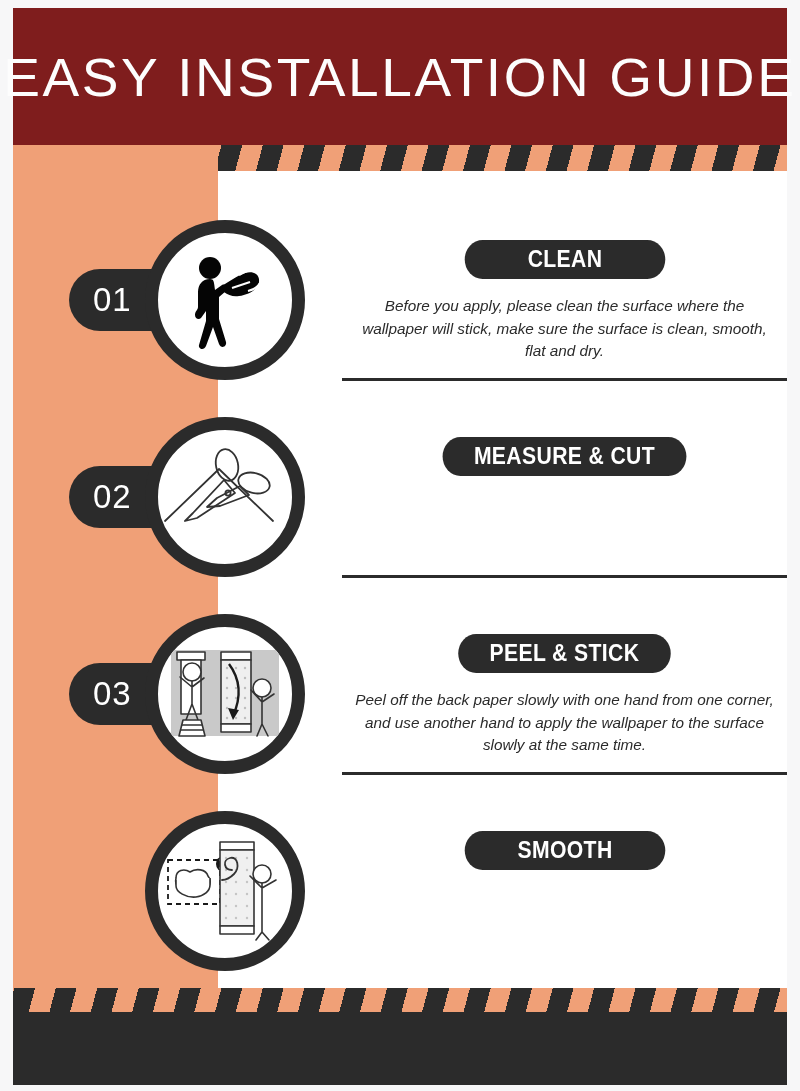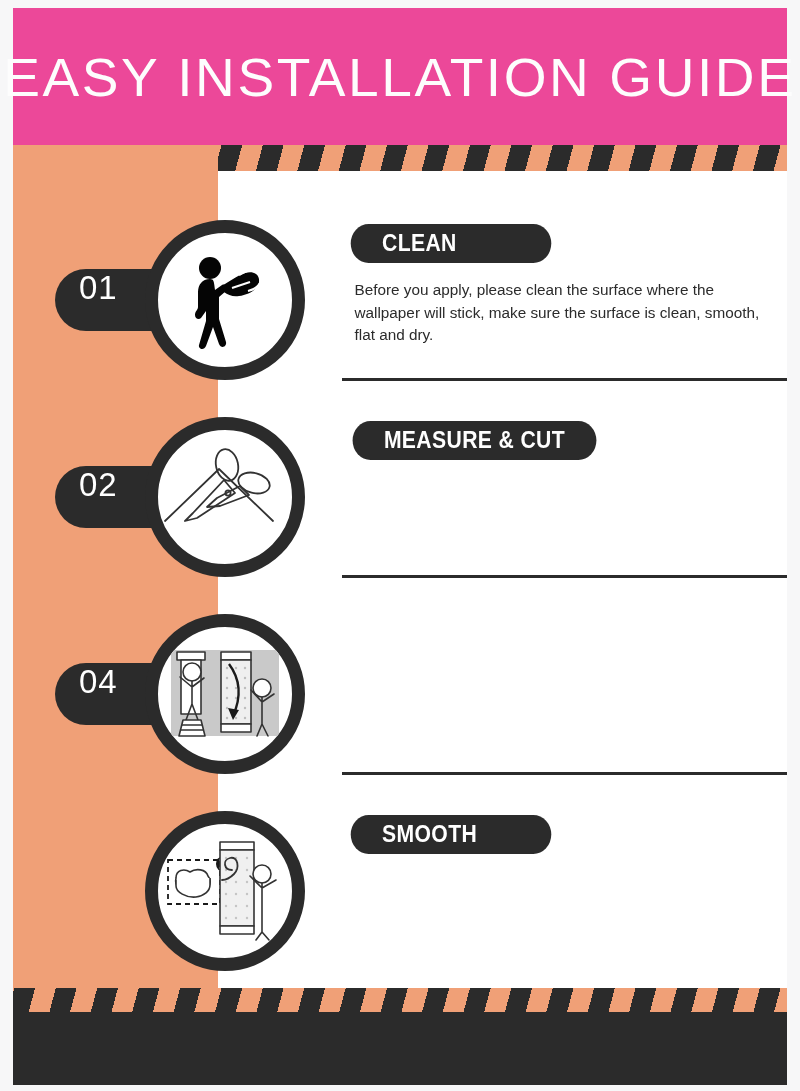--- a/index.html
+++ b/index.html
@@ -31,21 +31,21 @@
     background: #ffffff;
   }
 
   
   .header {
     position: absolute;
     left: 13px;
     top: 8px;
     width: 774px;
     height: 137px;
-    background: #ec4899;
+    background: #7f1d1d;
     display: flex;
     align-items: center;
     justify-content: center;
   }
   .header-title {
     color: #fdfdfd;
     font-size: 54px;
     font-weight: 300;
     letter-spacing: 2.5px;
     line-height: 1;
@@ -119,27 +119,28 @@
     height: 196px;
   }
   .step-1 { top: 24px; }
   .step-2 { top: 221px; }
   .step-3 { top: 418px; }
   .step-4 { top: 615px; }
 
   
   .badge {
     position: absolute;
-    left: 42px;
+    left: 56px;
     top: 74px;
     width: 150px;
     height: 62px;
     background: #2b2b2b;
     border-radius: 31px;
     display: flex;
+    align-items: center;
     z-index: 1;
   }
   .badge-num {
     color: #ffffff;
     font-size: 33px;
     font-weight: 400;
     letter-spacing: 1px;
     padding-left: 24px;
     font-family: "Liberation Sans", sans-serif;
   }
@@ -160,24 +161,24 @@
     display: flex;
     align-items: center;
     justify-content: center;
   }
   .circle svg { display: block; }
 
   
   .content {
     position: absolute;
     left: 329px;
-    top: 0;
+    top: 16px;
     width: 445px;
     height: 196px;
-    text-align: left;
+    text-align: center;
   }
   .title-pill {
     display: inline-block;
     background: #2b2b2b;
     color: #ffffff;
     border-radius: 20px;
     padding: 7px 34px 8px 34px;
     margin-top: 29px;
     font-size: 23px;
     font-weight: 700;
@@ -187,20 +188,21 @@
     transform: scaleX(0.92);
     min-width: 150px;
   }
   .step-desc {
     margin: 16px auto 0 auto;
     width: 420px;
     color: #2b2b2b;
     font-size: 15.3px;
     line-height: 1.48;
     font-family: "Liberation Sans", sans-serif;
+    font-style: italic;
   }
   .divider {
     position: absolute;
     left: 329px;
     width: 445px;
     height: 3px;
     background: #2b2b2b;
   }
   .div-1 { top: 207px; }
   .div-2 { top: 404px; }
@@ -264,21 +266,21 @@
         </svg>
       </div>
       <div class="content">
         <div class="title-pill">MEASURE &amp; CUT</div>
       </div>
     </div>
     <div class="divider div-2"></div>
 
     <div class="step step-3">
       <div class="badge">
-        <span class="badge-num">04</span>
+        <span class="badge-num">03</span>
       </div>
       <div class="circle">
         <svg width="124" height="124" viewBox="0 0 124 124">
 
           <rect x="8" y="18" width="44" height="86" fill="#c9c9c9"></rect>
           <rect x="52" y="18" width="64" height="86" fill="#c9c9c9"></rect>
           <g stroke="#333333" stroke-width="1.6" fill="#ffffff" stroke-linejoin="round">
 
             <rect x="14" y="20" width="28" height="8"></rect>
             <path d="M18 28 L18 82 L38 82 L38 28 Z"></path>
@@ -315,20 +317,24 @@
               <circle cx="82" cy="76" r="1.2"></circle>
             <circle cx="64" cy="86" r="1.2"></circle>
               <circle cx="73" cy="86" r="1.2"></circle>
               <circle cx="82" cy="86" r="1.2"></circle>
           </g>
 
           <path d="M66 32 C78 48 78 66 70 84" fill="none" stroke="#1a1a1a" stroke-width="2.4"></path>
           <path d="M70 88 L65 76 L76 78 Z" fill="#1a1a1a"></path>
         </svg>
       </div>
+      <div class="content">
+        <div class="title-pill">PEEL &amp; STICK</div>
+        <div class="step-desc">Peel off the back paper slowly with one hand from one corner, and use another hand to apply the wallpaper to the surface slowly at the same time.</div>
+      </div>
     </div>
     <div class="divider div-3"></div>
 
     <div class="step step-4">
       <div class="circle">
         <svg width="126" height="126" viewBox="0 0 126 126">
 
           <rect x="6" y="32" width="52" height="44" fill="none" stroke="#1a1a1a" stroke-width="1.8" stroke-dasharray="5 4"></rect>
           <g stroke="#333333" stroke-width="1.6" fill="#ffffff" stroke-linejoin="round">
             <path d="M14 50 C14 42 22 40 28 44 C34 40 44 41 46 48 C50 53 48 60 42 62 C36 66 24 66 18 60 C14 58 13 54 14 50 Z"></path>

